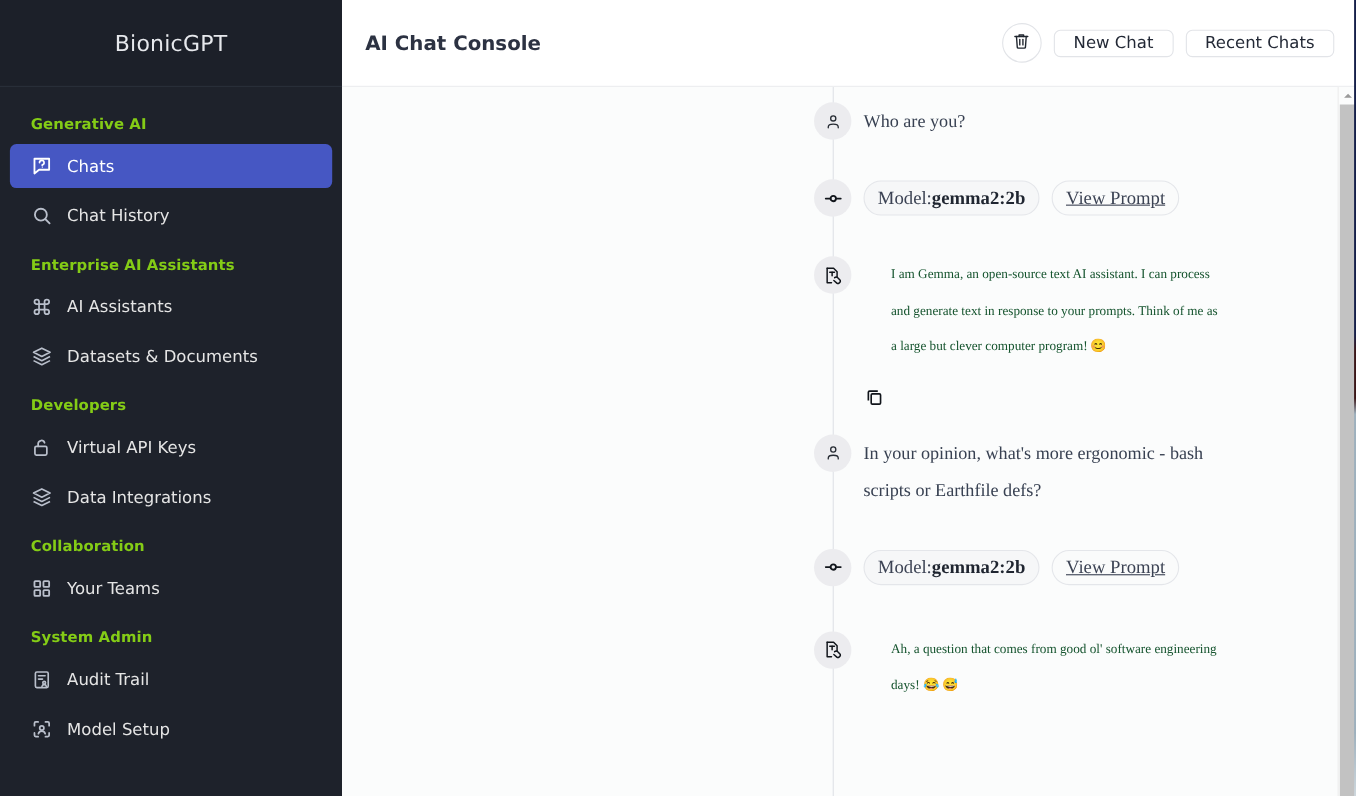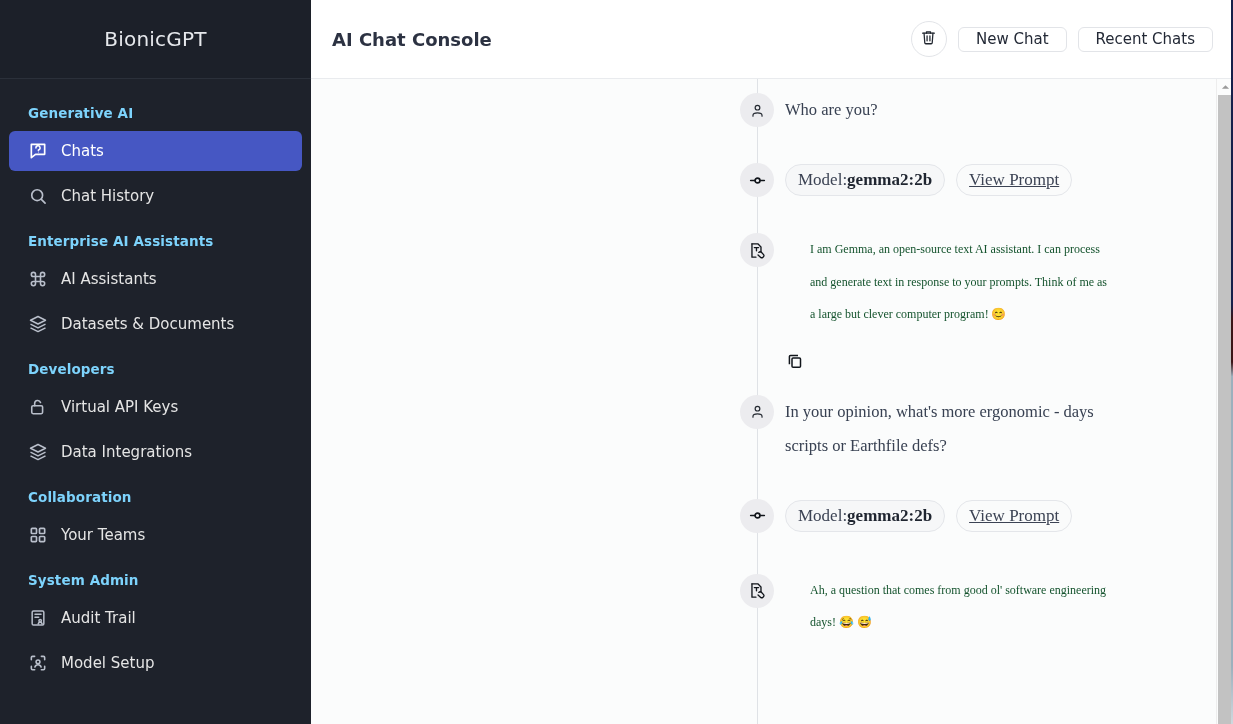--- a/index.html
+++ b/index.html
@@ -24,21 +24,21 @@
     height: 79px;
     display: flex; align-items: center; justify-content: center;
     color: #e6e8ec;
     font-size: 20px;
     letter-spacing: .2px;
     border-bottom: 1px solid #2b303a;
     background: #1c2029;
   }
   #nav { padding: 14px 0 0 0; flex: 1 1 auto; }
   .nav-group-label {
-    color: #7dd3fc;
+    color: #84cc16;
     font-size: 13.5px;
     font-weight: bold;
     padding: 12px 0 10px 28px;
     letter-spacing: .1px;
   }
   .nav-item {
     display: flex; align-items: center;
     gap: 13px;
     height: 40px;
     margin: 0 9px 5px 9px;
@@ -395,21 +395,21 @@
         <div class="msg" style="min-height:34px;">
           <div class="bubble-avatar">
             <span>
               <svg viewBox="0 0 24 24" width="17" height="17" fill="none" stroke="#262b33" stroke-width="1.7" stroke-linecap="round" stroke-linejoin="round">
                   <circle cx="12" cy="8" r="3.3"></circle>
                   <path d="M5.6 20v-1.1c0-2.3 2.9-3.6 6.4-3.6s6.4 1.3 6.4 3.6V20"></path>
                 </svg>
             </span>
           </div>
           <div class="msg-body">
-            <div class="user-text">In your opinion, what's more ergonomic - days scripts or Earthfile defs?</div>
+            <div class="user-text">In your opinion, what's more ergonomic - bash scripts or Earthfile defs?</div>
           </div>
         </div>
 
         <div class="gap-a"></div>
 
         <div class="msg" style="min-height:34px;">
           <div class="bubble-avatar">
             <span>
               <svg viewBox="0 0 24 24" width="19" height="19" fill="none" stroke="#11151b" stroke-width="2.1" stroke-linecap="round">
                   <circle cx="12" cy="12" r="3.1"></circle>

